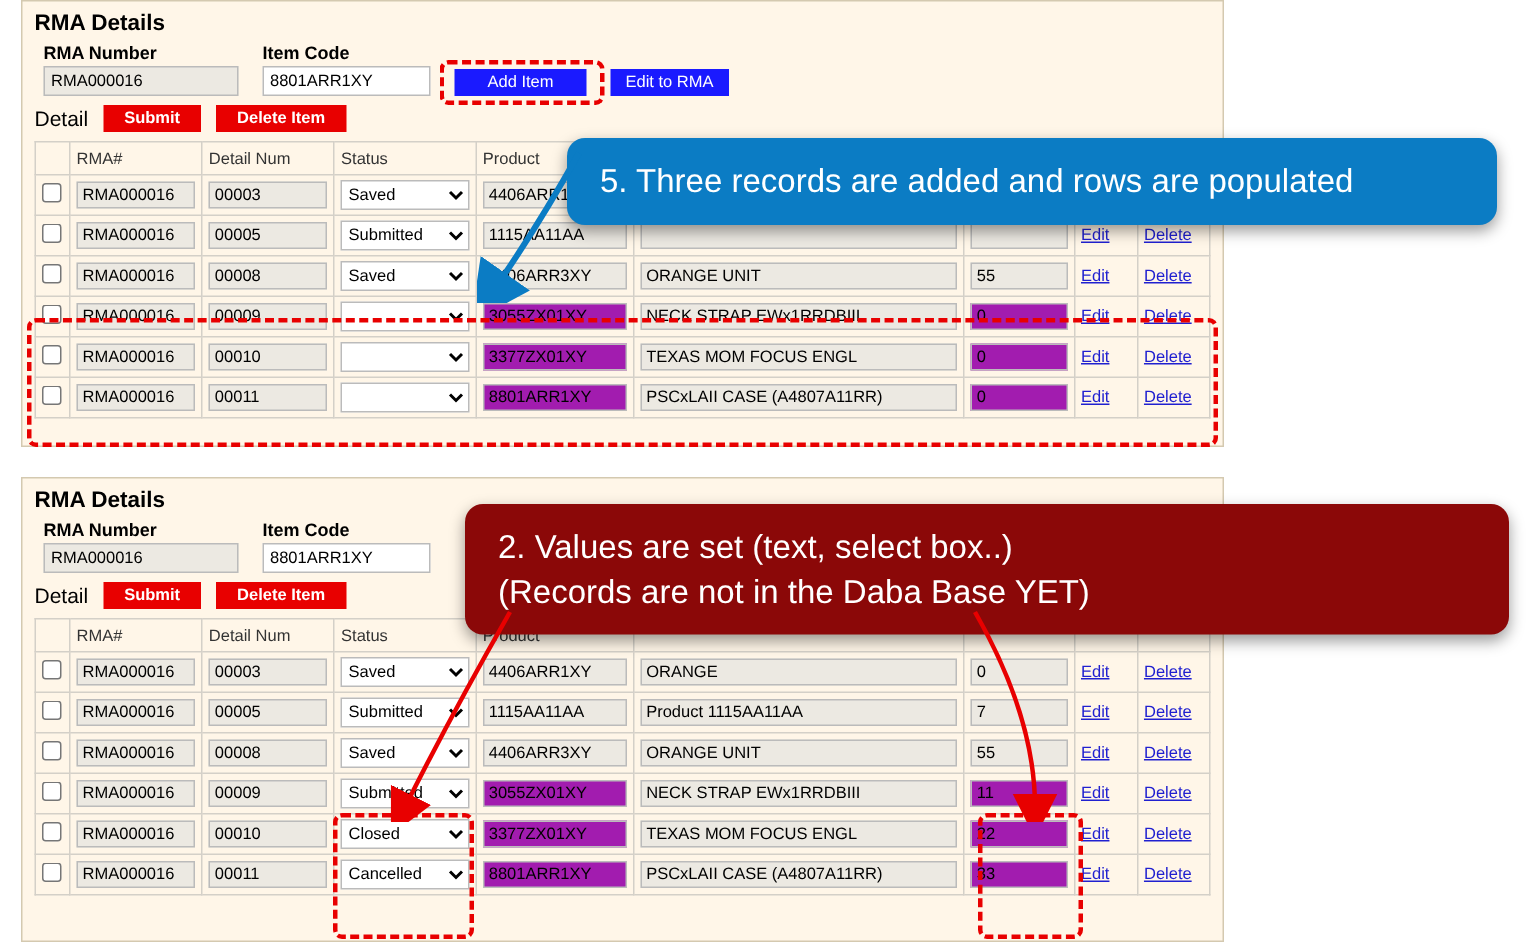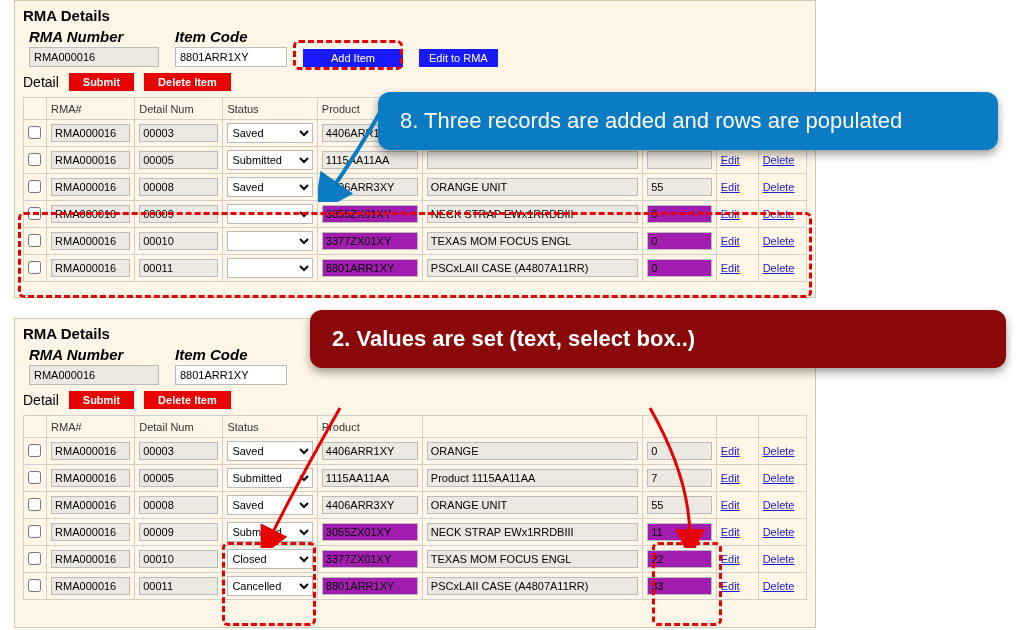--- a/index.html
+++ b/index.html
@@ -20,21 +20,21 @@
   }
   .panel1 { left: 14px; top: 0; height: 298px; }
   .panel2 { left: 14px; top: 318px; height: 310px; }
   .rma-title {
     font-weight: bold;
     font-size: 15px;
     padding: 6px 8px 0 8px;
   }
   .hdr-row { display: flex; padding: 4px 14px 2px 14px; gap: 16px; align-items: flex-end; }
   .hdr-col { display: flex; flex-direction: column; }
-  .hdr-label { font-size: 15px; font-weight: bold; margin-bottom: 2px; font-style: italic; }
+  .hdr-label { font-size: 12px; font-weight: bold; margin-bottom: 2px; }
   .hdr-input {
     background: #ece9e2;
     border: 1px solid #bbb;
     font-size: 11px;
     padding: 3px 4px;
     width: 130px;
     height: 20px;
   }
   .hdr-input.code { background: #fff; width: 112px; }
   .btn-blue {
@@ -136,21 +136,21 @@
   <div class="rma-title">RMA Details</div>
   <div class="hdr-row">
     <div class="hdr-col">
       <span class="hdr-label">RMA Number</span>
       <input class="hdr-input" value="RMA000016" style="">
     </div>
     <div class="hdr-col">
       <span class="hdr-label">Item Code</span>
       <input class="hdr-input code" value="8801ARR1XY" style="">
     </div>
-    <button class="btn-blue" style="width:100px">Add Item</button>
+    <button class="btn-blue" style="width:88px">Add Item</button>
     <button class="btn-blue">Edit to RMA</button>
   </div>
   <div class="detail-row">
     <span class="detail-label">Detail</span>
     <button class="btn-red">Submit</button>
     <button class="btn-red">Delete Item</button>
   </div>
   <table class="grid">
     <colgroup>
       <col class="col-chk">
@@ -359,24 +359,25 @@
       </tbody>
   </table>
 </div>
 
 <div class="dashed-red" style="left:293px;top:40px;width:110px;height:30px;"></div>
 <div class="dashed-red" style="left:18px;top:212px;width:794px;height:86px;"></div>
 <div class="dashed-red" style="left:222px;top:542px;width:94px;height:84px;"></div>
 <div class="dashed-red" style="left:652px;top:542px;width:70px;height:84px;"></div>
 
 <div class="callout callout-blue" style="left:378px;top:92px;width:620px;">
-  <span>8. Three records are added and rows are populated</span>
+  <span>5. Three records are added and rows are populated</span>
 </div>
-<div class="callout callout-red" style="left:310px;top:310px;width:696px;font-weight:bold;">
+<div class="callout callout-red" style="left:310px;top:336px;width:696px;">
   <span>2. Values are set (text, select box..)</span><br>
+  <span>(Records are not in the Daba Base YET)</span>
 </div>
 
 <svg class="arrow" style="left:318px;top:62px;width:90px;height:140px;">
   <defs>
       <marker id="ab" markerWidth="12" markerHeight="12" refX="3" refY="5" orient="auto">
         <path d="M0,0 L10,5 L0,10 Z" fill="#0b7cc4"></path>
       </marker>
     </defs>
   <path d="M68,40 Q40,90 12,130" stroke="#0b7cc4" stroke-width="4" fill="none" marker-end="url(#ab)"></path>
 </svg>

